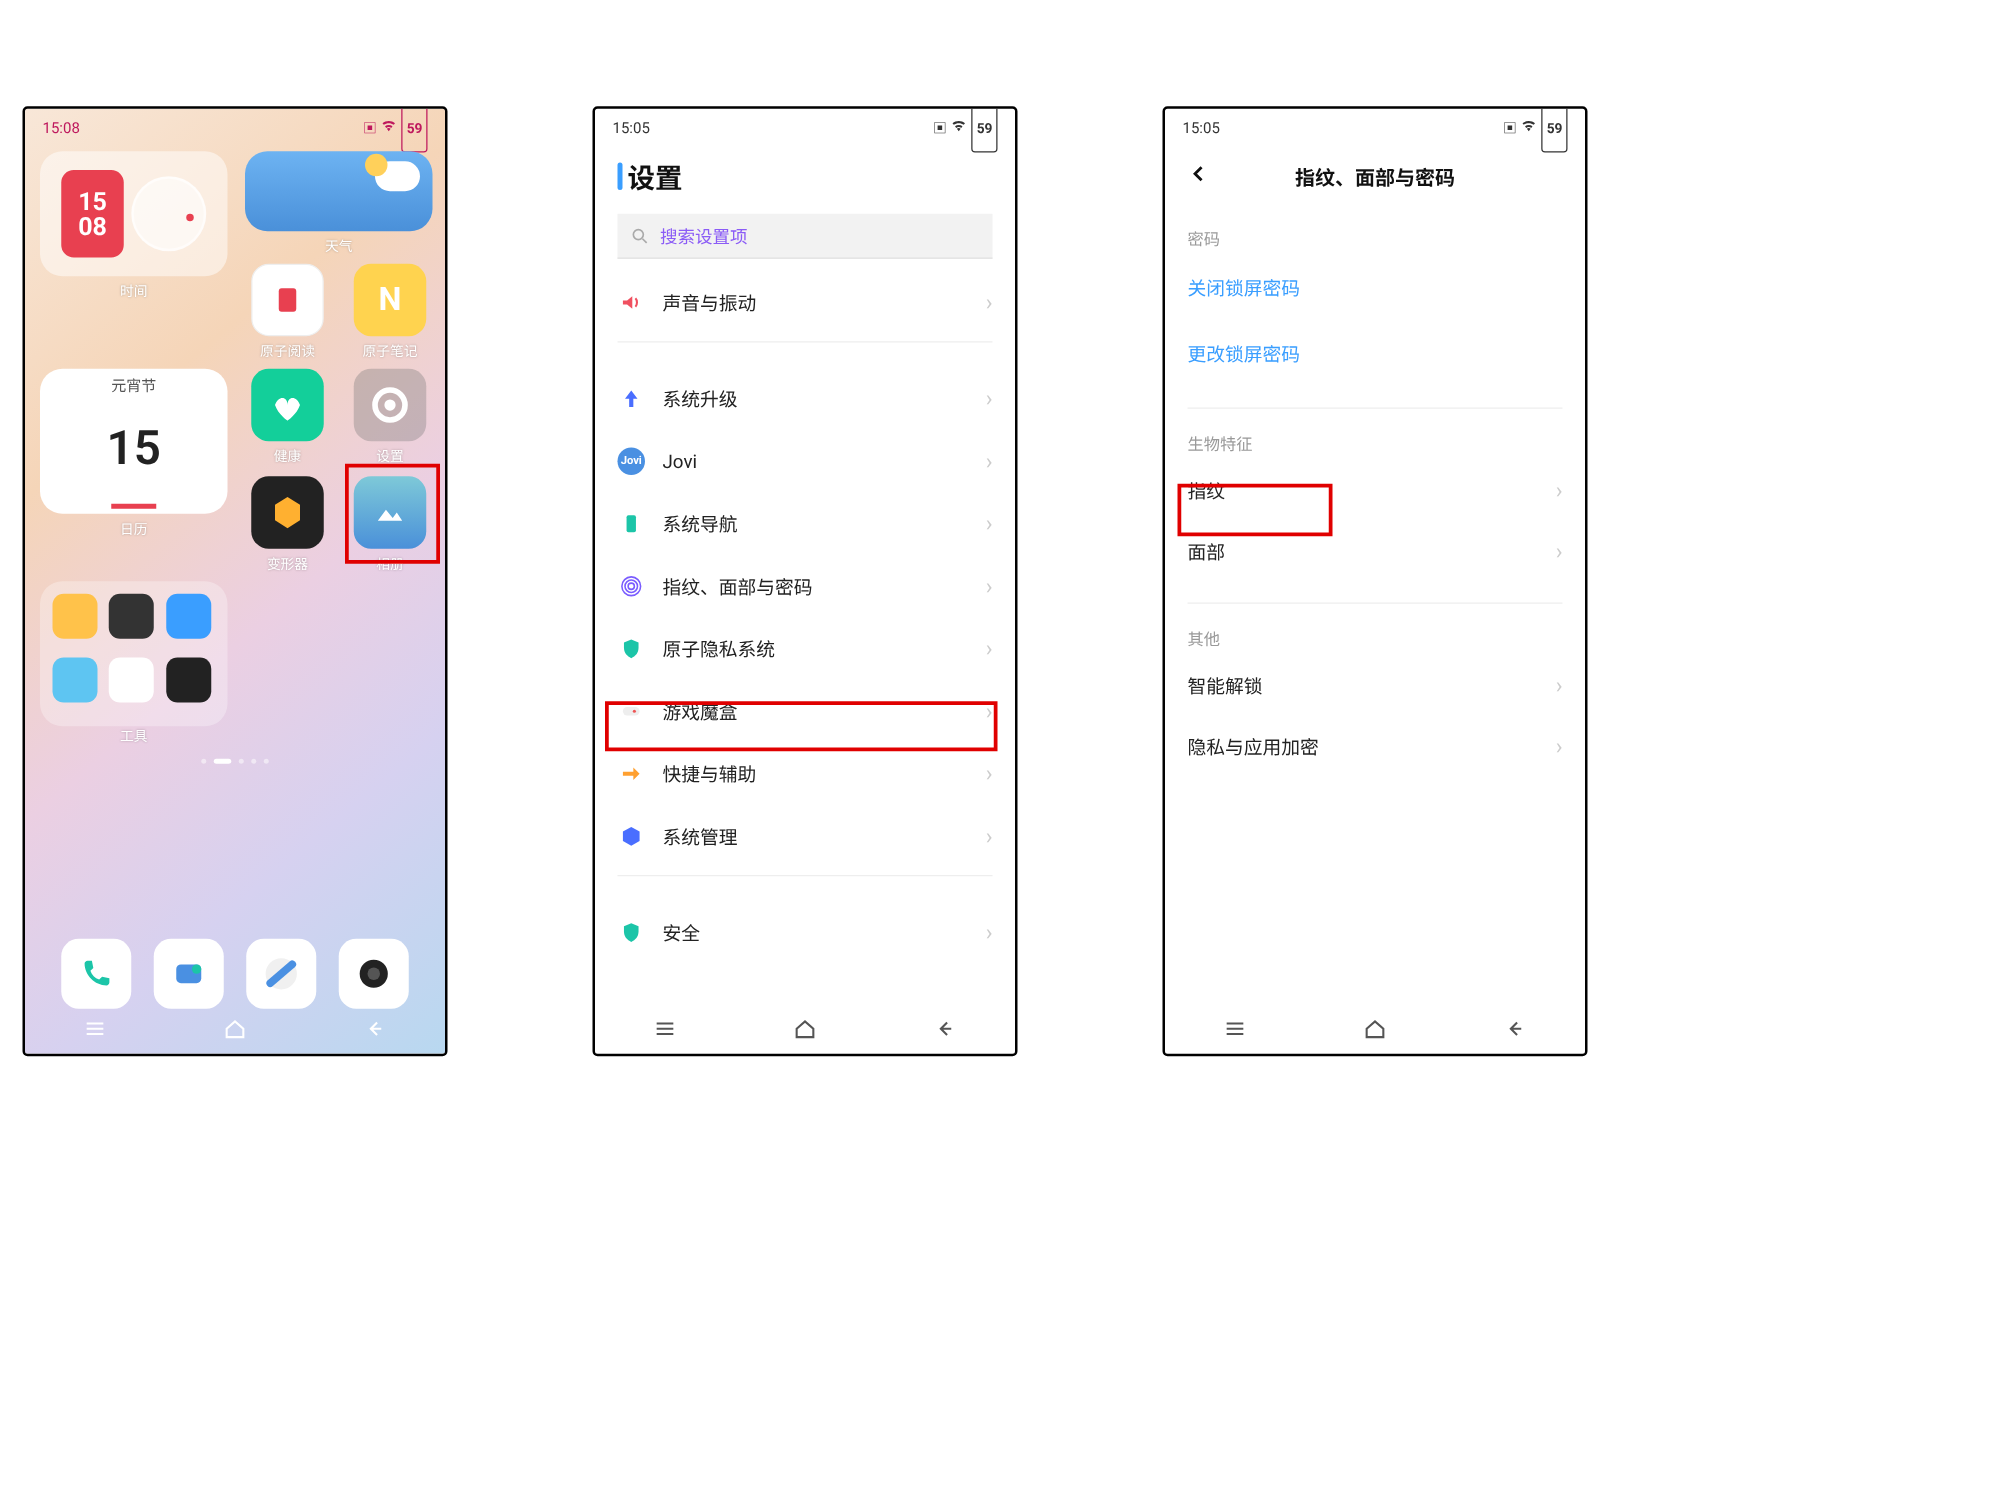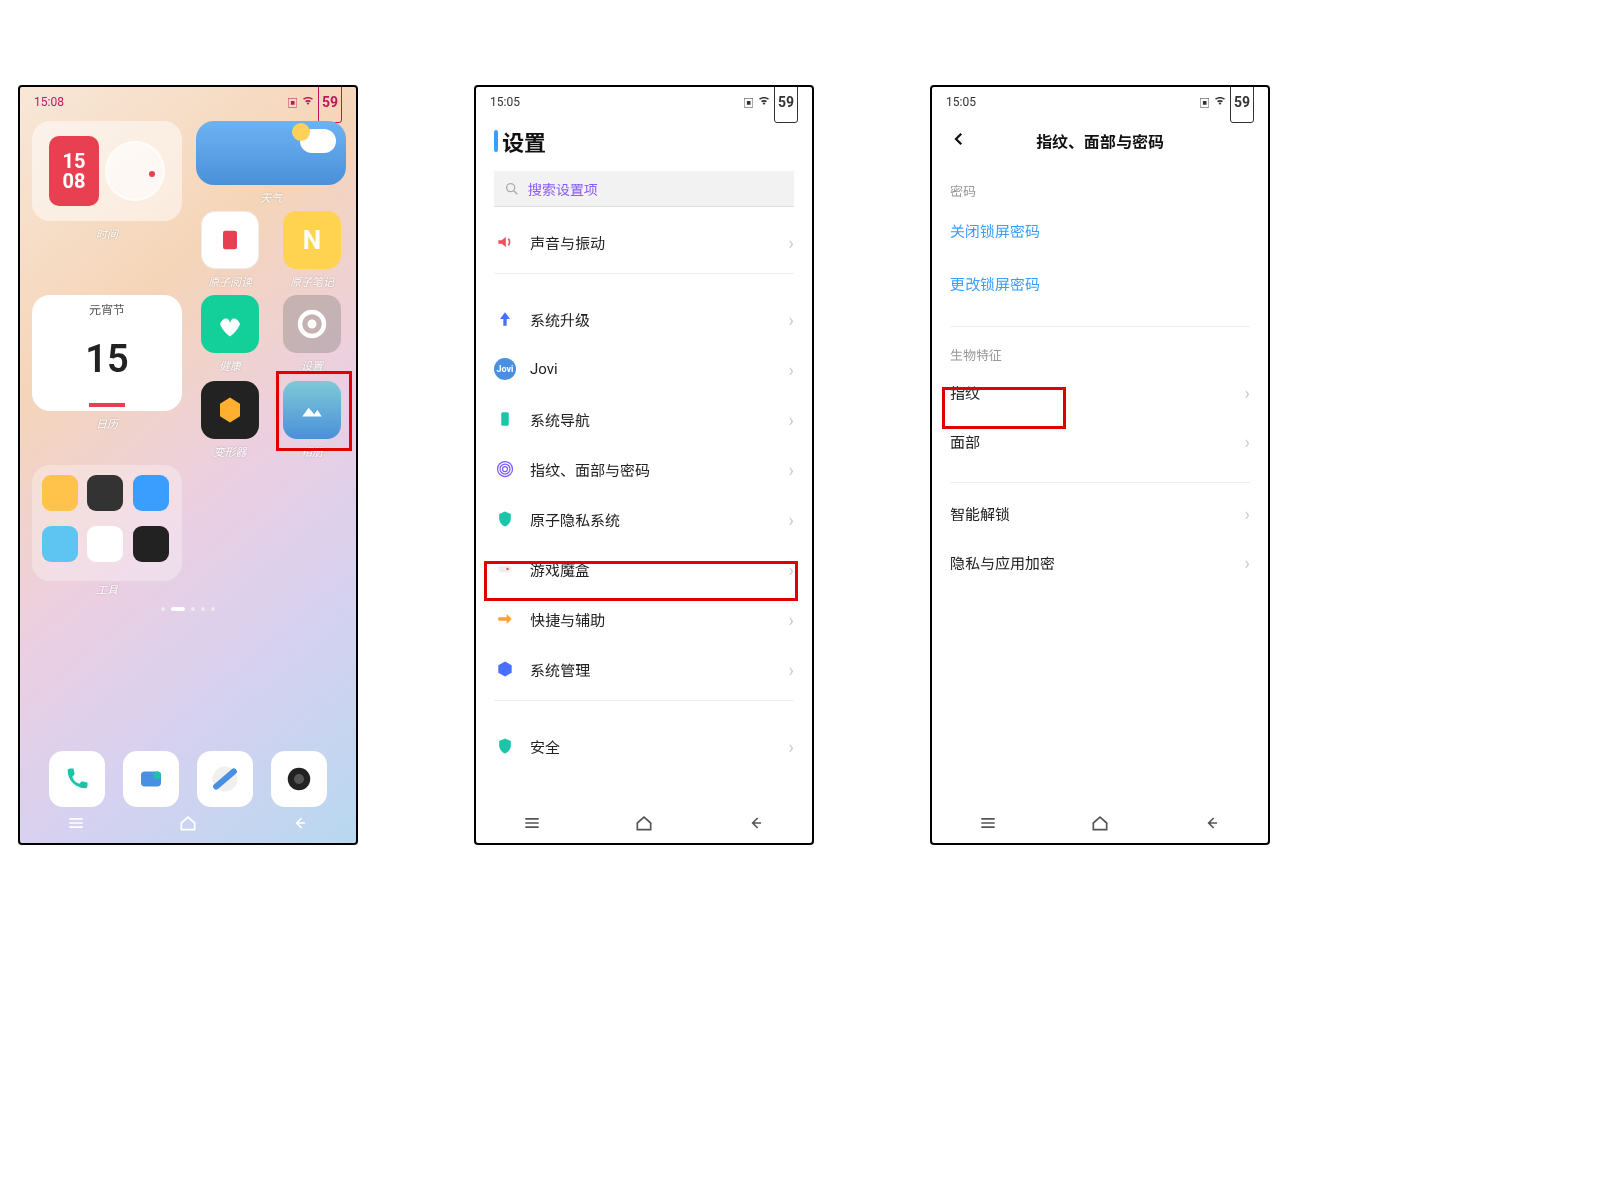--- a/index.html
+++ b/index.html
@@ -28,21 +28,21 @@
     display: flex; justify-content: space-between; align-items: center;
     padding: 6px 14px 2px;
     font-size: 12px;
     height: 26px;
   }
   .status-icons { display: flex; gap: 4px; align-items: center; font-size: 11px; }
   .battery-box {
     border: 1px solid currentColor;
     border-radius: 3px;
     padding: 12px 3px;
-    font-size: 14px;
+    font-size: 11px;
     font-weight: bold;
   }
 
   
   .wallpaper {
     position: absolute; inset: 0;
     background: linear-gradient(140deg, #f8e7d8 0%, #f5d5b8 30%, #ebcfe2 55%, #d6d1f0 75%, #b8d8f0 100%);
     z-index: -1;
   }
   .phone-1 .status-bar { color: #be185d; }
@@ -80,21 +80,21 @@
   }
   .cal-title { font-size: 12px; color:#555;}
   .cal-day { font-size: 38px; font-weight: 600; color:#222; position:relative;}
   .cal-underline { width:36px;height:4px;background:#e84050;margin-top:2px;}
   .app { width: 68px; display:flex;flex-direction:column;align-items:center;gap:4px; }
   .app-icon {
     width: 58px; height: 58px; border-radius: 14px;
     display:flex;align-items:center;justify-content:center;
     font-size: 26px; font-weight: bold;
   }
-  .app-label { font-size: 11px; color: #fff; text-shadow: 0 0 2px rgba(0,0,0,0.3); white-space: nowrap; font-style: italic; }
+  .app-label { font-size: 11px; color: #fff; text-shadow: 0 0 2px rgba(0,0,0,0.3); white-space: nowrap; }
   .folder {
     width: 150px; height: 116px; background: rgba(255,255,255,0.3);
     border-radius: 18px; padding: 10px;
     display: grid; grid-template-columns: repeat(3, 1fr); gap: 6px;
   }
   .folder-icon { width: 36px; height: 36px; border-radius: 9px; }
   .page-dots { display:flex;justify-content:center;gap:6px;margin-top:10px;}
   .page-dots span { width:4px;height:4px;border-radius:50%;background:rgba(255,255,255,0.5);}
   .page-dots .active { width:14px;border-radius:2px;background:#fff;}
   .dock {
@@ -543,20 +543,21 @@
     <span>指纹</span>
     <span class="chevron">›</span>
   </div>
   <div class="plain-item">
     <span>面部</span>
     <span class="chevron">›</span>
   </div>
 
   <div class="divider" style="margin-top:16px;"></div>
 
+  <div class="section-label" style="margin-top:10px;">其他</div>
   <div class="plain-item">
     <span>智能解锁</span>
     <span class="chevron">›</span>
   </div>
   <div class="plain-item">
     <span>隐私与应用加密</span>
     <span class="chevron">›</span>
   </div>
 
   <div class="navbar">

